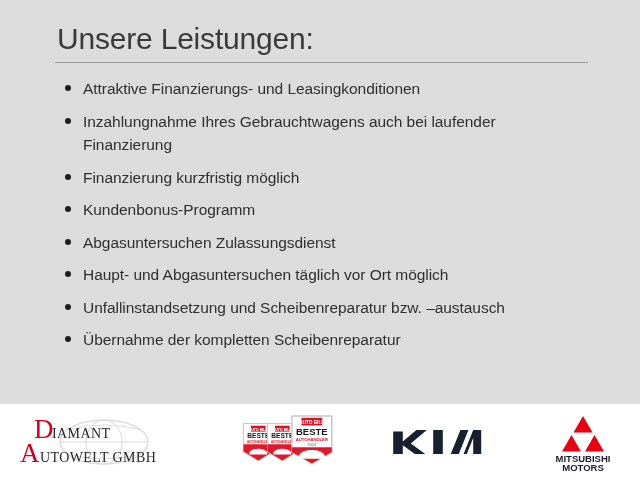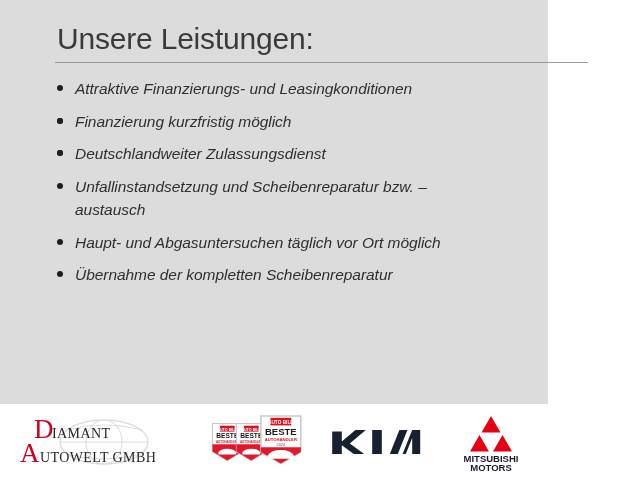--- a/index.html
+++ b/index.html
@@ -9,21 +9,21 @@
   }
   body {
     width: 640px;
     height: 480px;
     overflow: hidden;
     background: #ffffff;
     font-family: "Liberation Sans", sans-serif;
   }
   .slide {
     position: relative;
-    width: 548px;
+    width: 640px;
     height: 480px;
     background: #dcdcdc;
     box-sizing: border-box;
     display: flex;
     flex-direction: column;
   }
   
   .content {
     flex: 1 1 auto;
     padding: 22px 52px 0 55px;
@@ -40,23 +40,22 @@
     white-space: nowrap;
   }
   .title-rule {
     height: 1px;
     background: #9a9a9a;
     width: 533px;
     margin: 0 0 14px 0;
   }
   .service-list {
     list-style: none;
-    margin: 0;
+    margin: 8px;
     padding: 0;
-    font-style: italic;
   }
   .service-item {
     position: relative;
     padding: 0 0 0 18px;
     margin: 0 0 9px 2px;
     font-size: 15.5px;
     line-height: 1.52;
     color: #2f2f2f;
     letter-spacing: -0.05px;
   }
@@ -154,39 +153,41 @@
 
     <div class="title-rule"></div>
 
     <ul class="service-list">
       <li class="service-item">
         <span class="bullet"></span>
         <span>Attraktive Finanzierungs- und Leasingkonditionen</span>
       </li>
       <li class="service-item">
         <span class="bullet"></span>
+        <span>Inzahlungnahme Ihres Gebrauchtwagens auch bei laufender Finanzierung</span>
       </li>
       <li class="service-item">
         <span class="bullet"></span>
         <span>Finanzierung kurzfristig möglich</span>
       </li>
       <li class="service-item">
         <span class="bullet"></span>
-      </li>
-      <li class="service-item">
-        <span class="bullet"></span>
-        <span>Deutschlandweiter Zulassungsdienst</span>
+        <span>Kundenbonus-Programm</span>
+      </li>
+      <li class="service-item">
+        <span class="bullet"></span>
+        <span>Abgasuntersuchen Zulassungsdienst</span>
+      </li>
+      <li class="service-item">
+        <span class="bullet"></span>
+        <span>Haupt- und Abgasuntersuchen täglich vor Ort möglich</span>
       </li>
       <li class="service-item">
         <span class="bullet"></span>
         <span>Unfallinstandsetzung und Scheibenreparatur bzw. –austausch</span>
-      </li>
-      <li class="service-item">
-        <span class="bullet"></span>
-        <span>Haupt- und Abgasuntersuchen täglich vor Ort möglich</span>
       </li>
       <li class="service-item">
         <span class="bullet"></span>
         <span>Übernahme der kompletten Scheibenreparatur</span>
       </li>
     </ul>
 
   </div>
 
   <div class="logo-bar">

